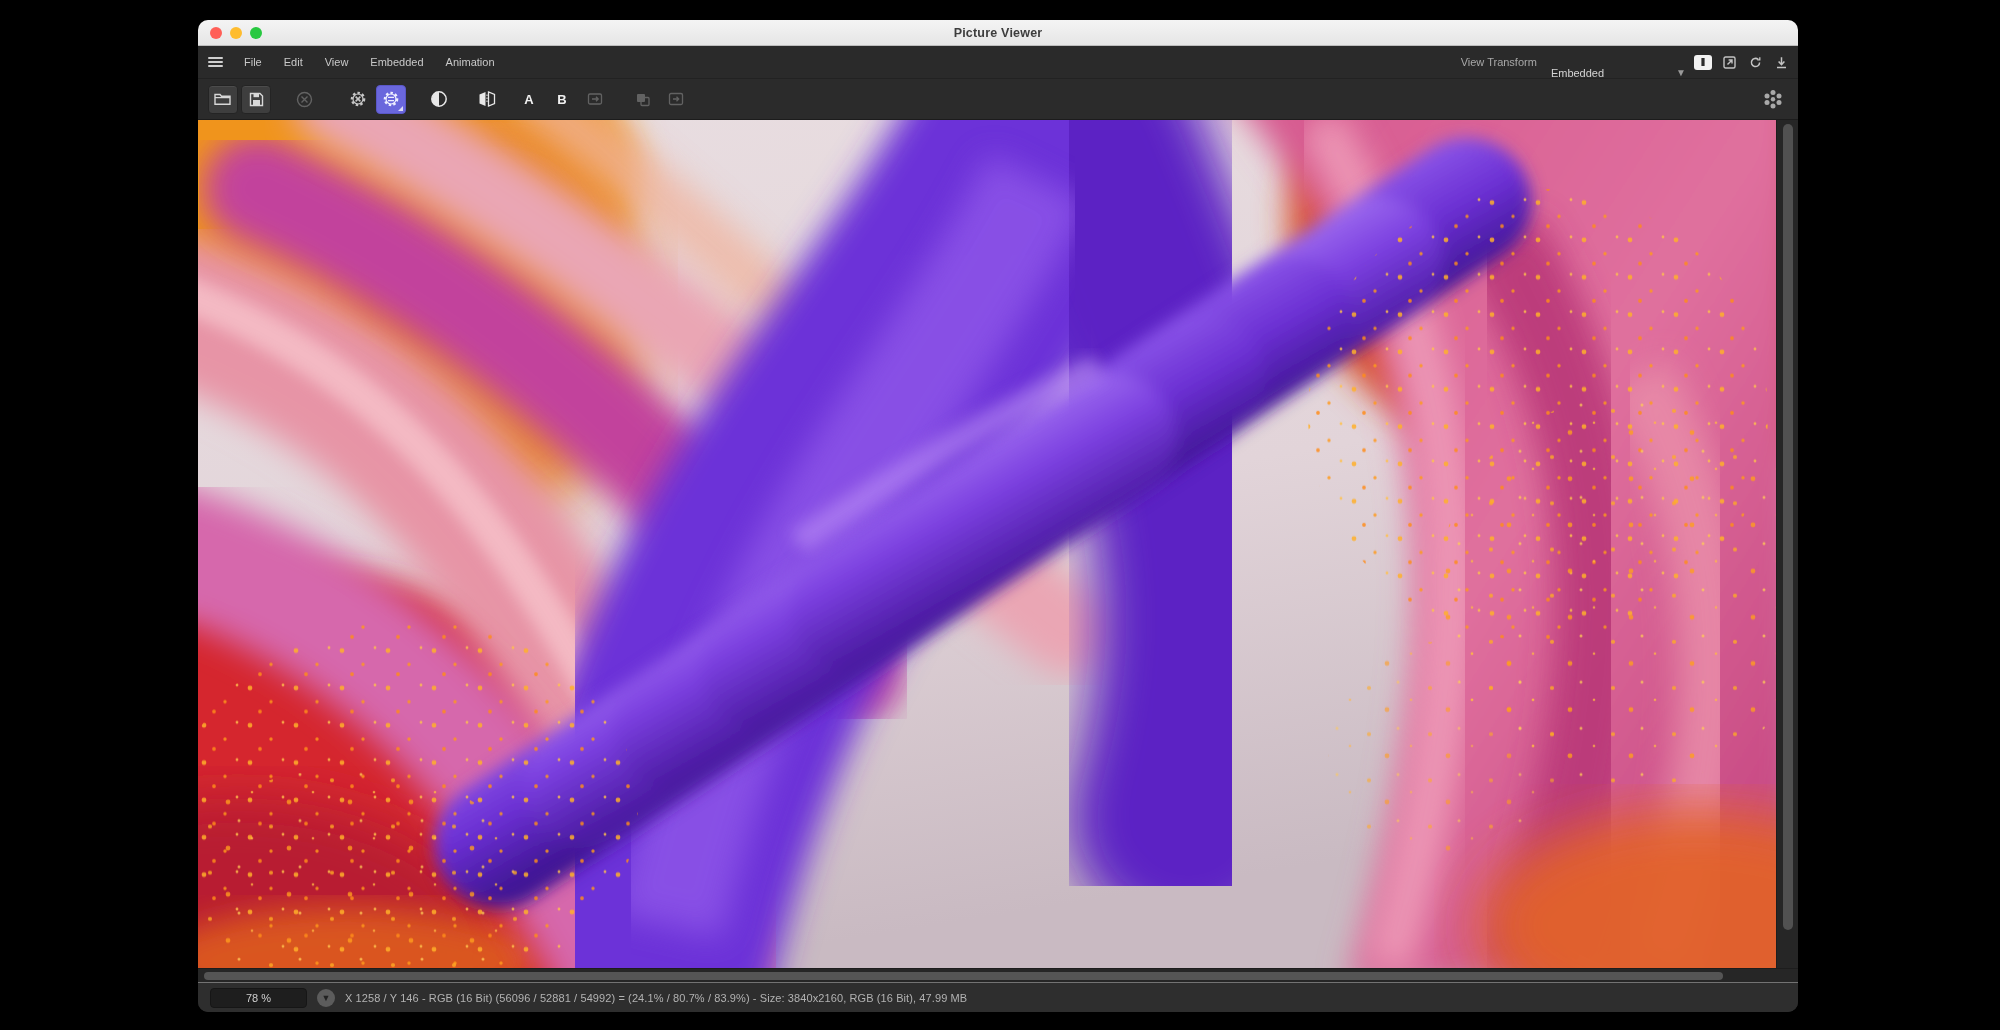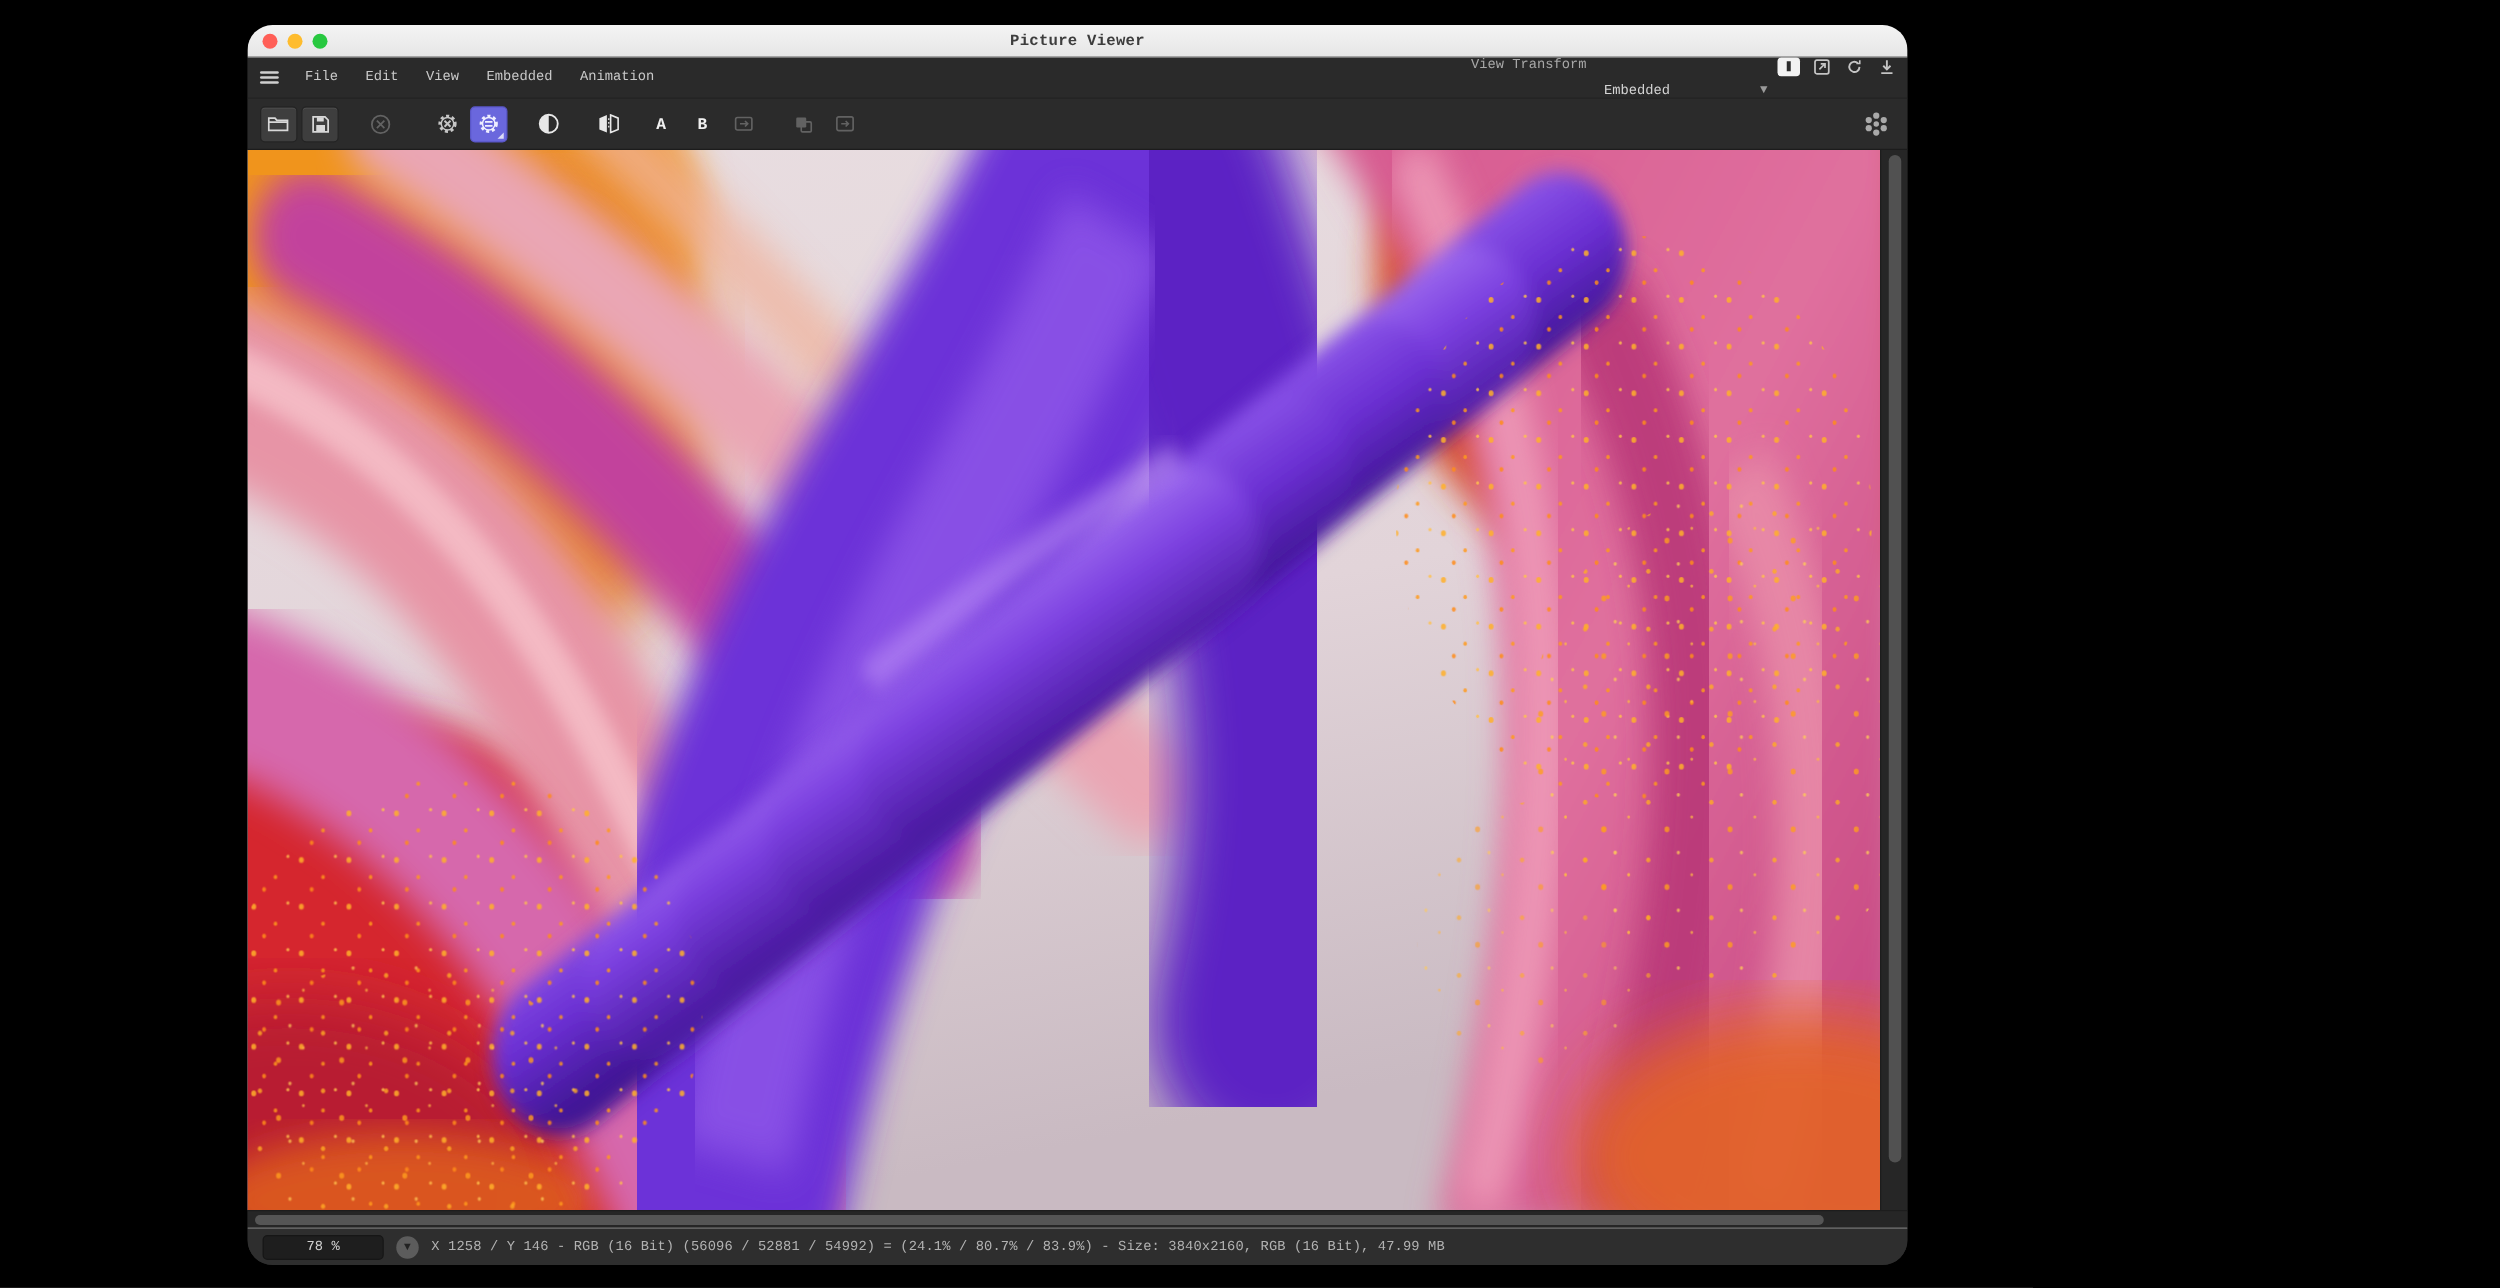--- a/index.html
+++ b/index.html
@@ -1,40 +1,40 @@
 <!DOCTYPE html>
 <html><head>
 <meta charset="utf-8">
 <style>
   * { margin:0; padding:0; box-sizing:border-box; }
   html,body { width:2000px; height:1030px; background:#000; overflow:hidden;
               font-family:"Liberation Sans", sans-serif; }
   #stage { position:absolute; left:0; top:0; width:2000px; height:1030px; background:#000; }
 
   
-  .window { position:absolute; left:198px; top:20px; width:1328px; height:992px;
-            border-radius:20px; overflow:hidden; background:#2b2b2b;
-            box-shadow:0 18px 50px rgba(0,0,0,.8); display:flex; flex-direction:column;font-family:Liberation Mono, monospace; }
+  .window { position:absolute; left:198px; top:20px; width:1600px; height:992px;
+            border-radius:10px; overflow:hidden; background:#2b2b2b;
+            box-shadow:0 18px 50px rgba(0,0,0,.8); display:flex; flex-direction:column; }
 
   
   .titlebar { height:26px; flex:0 0 26px; background:linear-gradient(#f4f4f4,#e6e6e6);
               border-bottom:1px solid #bdbdbd; position:relative;
               display:flex; align-items:center; justify-content:center; }
   .traffic { position:absolute; left:12px; top:7px; display:flex; gap:8px; }
   .light { width:12px; height:12px; border-radius:50%; }
   .title-text { font-size:12.5px; font-weight:700; color:#3d3d3d; letter-spacing:.2px; }
 
   
   .menubar { height:18px; flex:0 0 18px; background:#2a2a2a; border-bottom:1px solid #222;
              display:flex; align-items:center; padding:16px 8px; color:#c9c9c9; font-size:11px; }
   .hamburger { width:15px; height:11px; margin:0 10px 0 2px; display:flex; flex-direction:column;
                justify-content:space-between; cursor:pointer; }
   .hamburger span { display:block; height:2.4px; background:#cfcfcf; border-radius:1px; }
   .menu-item { padding:0 11px; cursor:pointer; }
-  .menubar-right { margin-left:auto; display:flex; align-items:flex-start; gap:8px; }
+  .menubar-right { margin-left:auto; display:flex; align-items:center; gap:8px; }
   .vt-label { color:#a8a8a8; margin-right:6px; }
   .vt-select { display:flex; align-items:center; gap:72px; color:#d4d4d4; cursor:pointer;margin-top:21px; }
   .vt-caret { color:#9a9a9a; font-size:10px; }
   .mb-icon { width:18px; height:15px; display:flex; align-items:center; justify-content:center; cursor:pointer; }
   .mb-icon svg { display:block; }
   .mb-icon.active { background:#f2f2f2; border-radius:3px; }
 
   
   .toolbar { height:41px; flex:0 0 41px; background:#2b2b2b; border-bottom:1px solid #1c1c1c;
              display:flex; align-items:center; padding:0 10px; gap:3px; }

